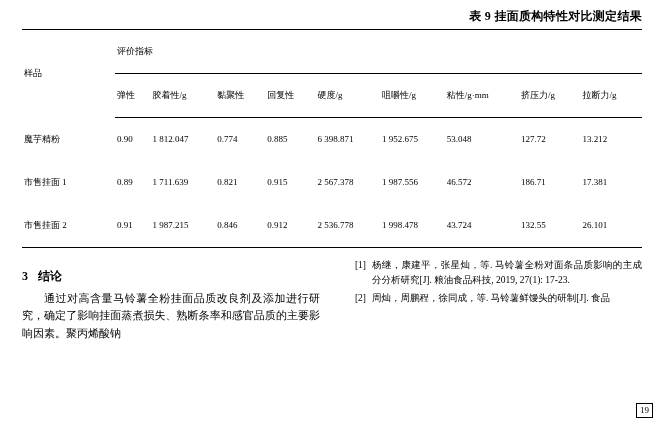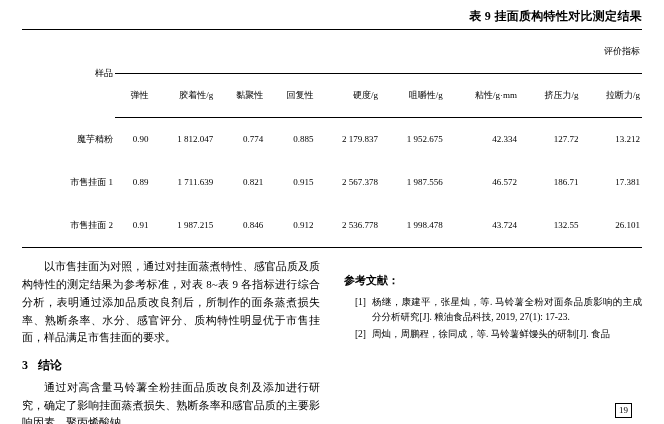--- a/index.html
+++ b/index.html
@@ -31,21 +31,21 @@
     letter-spacing: 0.3px;
   }
   table.data {
     width: 100%;
     border-collapse: collapse;
     font-size: 9px;
     line-height: 1.45;
   }
   table.data th, table.data td {
     padding: 15px 2px;
-    text-align: right;
+    text-align: left;
     font-weight: normal;
   }
   .rule-top td, .rule-top th { border-top: 1.4px solid #000; }
   .rule-bottom td, .rule-bottom th { border-bottom: 1.4px solid #000; }
   .rule-thin td, .rule-thin th { border-bottom: 0.7px solid #000; }
   .sample-col { width: 15%; }
   .hdr-span {
     border-bottom: 0.7px solid #000;
   }
   .first-col { text-align: center; }
@@ -93,21 +93,21 @@
     padding-right: 6px;
   }
   .ref-text {
     flex: 1;
     text-align: justify;
   }
 
   
   .page-num {
     position: absolute;
-    right: 32px;
+    right: 11px;
     bottom: 6px;
     width: 15px;
     height: 13px;
     border: 1px solid #000;
     font-size: 9px;
     line-height: 13px;
     text-align: center;
   }
 </style>
 </head>
@@ -135,23 +135,23 @@
         <th>拉断力/g</th>
       </tr>
     </thead>
     <tbody>
       <tr>
         <td class="first-col">魔芋精粉</td>
         <td>0.90</td>
         <td>1 812.047</td>
         <td>0.774</td>
         <td>0.885</td>
-        <td>2 179.837</td>
+        <td>6 398.871</td>
         <td>1 952.675</td>
-        <td>42.334</td>
+        <td>53.048</td>
         <td>127.72</td>
         <td>13.212</td>
       </tr>
       <tr>
         <td class="first-col">市售挂面 1</td>
         <td>0.89</td>
         <td>1 711.639</td>
         <td>0.821</td>
         <td>0.915</td>
         <td>2 567.378</td>
@@ -171,30 +171,28 @@
         <td>43.724</td>
         <td>132.55</td>
         <td>26.101</td>
       </tr>
     </tbody>
   </table>
 
   <div class="columns">
 
     <div class="col">
-      <p class="body indent">以市售挂面为对照，通过对挂面蒸煮特性、感官品质及质构特性的测定结果为参考标准，对表 8~表 9 各指标进行综合分析，表明通过添加品质改良剂后，所制作的面条蒸煮损失率、熟断条率、水分、感官评分、质构特性明显优于市售挂面，样品满足市售挂面的要求。</p>
       <h3 class="section">
         <span class="sec-num">3</span><span>结论</span>
       </h3>
       <p class="body indent">通过对高含量马铃薯全粉挂面品质改良剂及添加进行研究，确定了影响挂面蒸煮损失、熟断条率和感官品质的主要影响因素。聚丙烯酸钠</p>
     </div>
 
     <div class="col">
 
-      <div class="refs-title">参考文献：</div>
 
       <div class="ref-item">
         <span class="ref-num">[1]</span>
         <span class="ref-text">杨继，康建平，张星灿，等. 马铃薯全粉对面条品质影响的主成分分析研究[J]. 粮油食品科技, 2019, 27(1): 17-23.</span>
       </div>
       <div class="ref-item">
         <span class="ref-num">[2]</span>
         <span class="ref-text">周灿，周鹏程，徐同成，等. 马铃薯鲜馒头的研制[J]. 食品</span>
       </div>
     </div>

